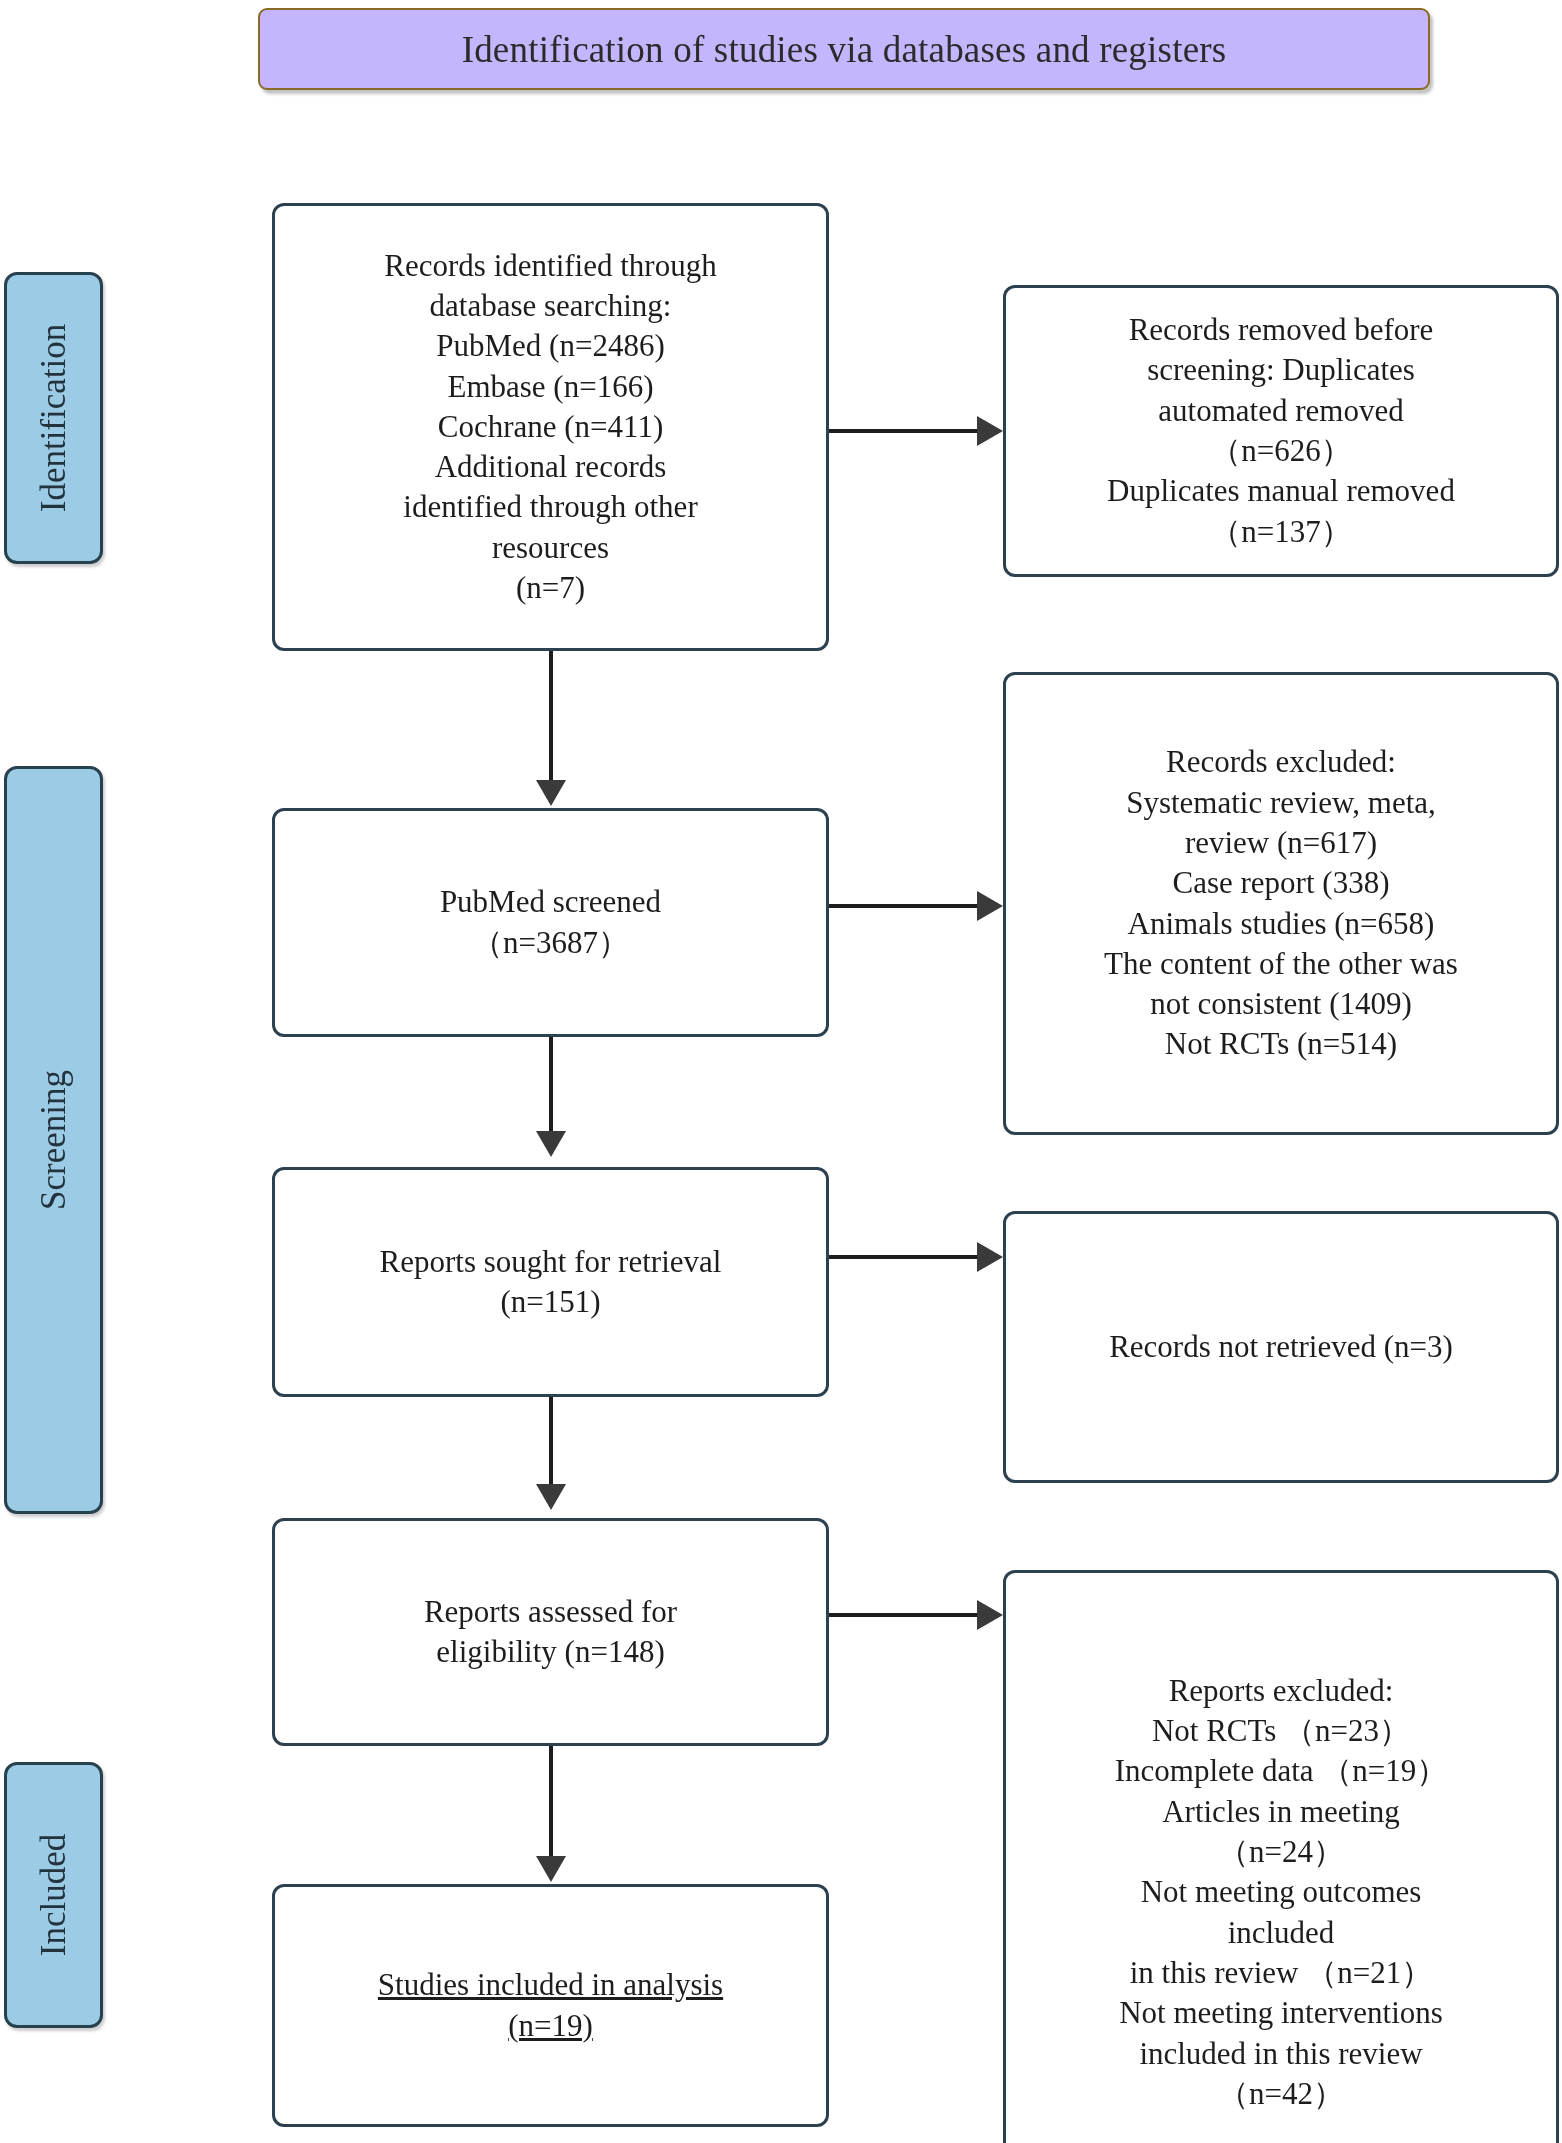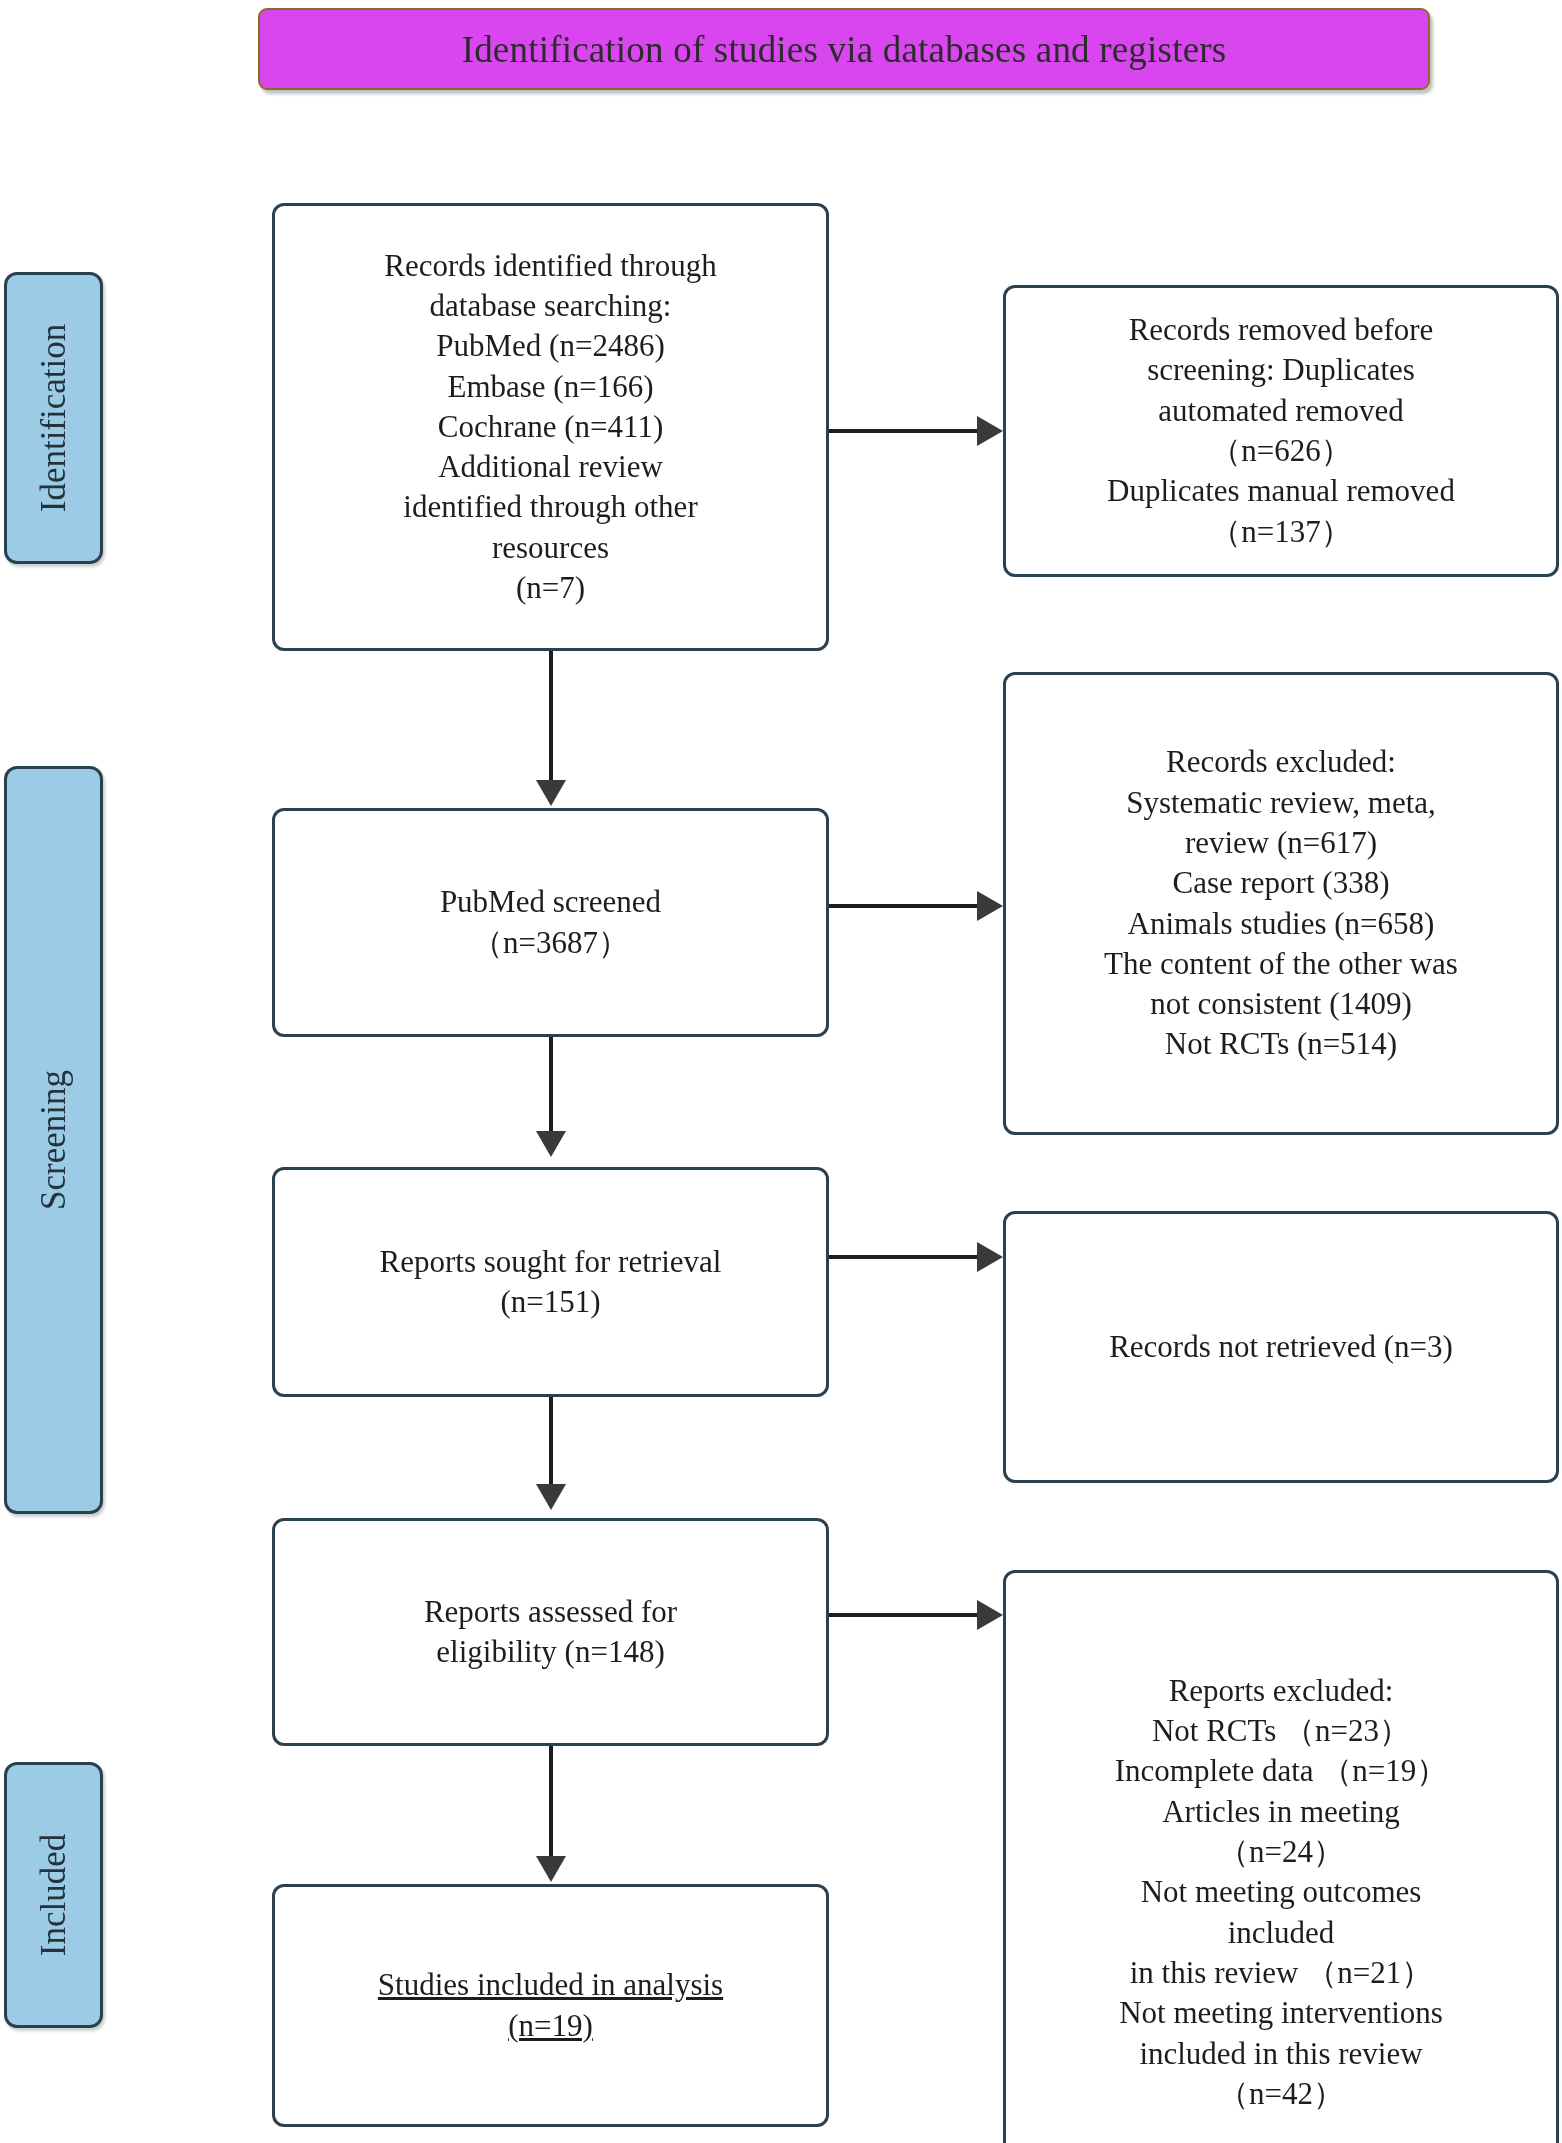--- a/index.html
+++ b/index.html
@@ -3,21 +3,21 @@
 <meta charset="utf-8">
 <style>
   html,body{margin:0;padding:0;background:#ffffff;}
   body{width:1562px;height:2143px;position:relative;overflow:hidden;
        font-family:"Liberation Serif","DejaVu Serif",serif;color:#1d1d1d;}
   .stage{position:absolute;left:0;top:0;width:1562px;height:2143px;}
 
   
   .banner{
     position:absolute;left:258px;top:8px;width:1168px;height:78px;
-    background:#d946ef;border:2px solid #8a6a28;border-radius:9px;
+    background:#c4b5fd;border:2px solid #8a6a28;border-radius:9px;
     box-shadow:3px 4px 3px rgba(120,120,120,.45);
     display:flex;align-items:center;justify-content:center;
     font-size:37px;color:#2b2b2b;letter-spacing:.2px;
   }
 
   
   .phase{
     position:absolute;left:4px;width:93px;
     background:#9ccbe6;border:3px solid #27414f;border-radius:13px;
     box-shadow:2px 3px 3px rgba(130,130,130,.4);
@@ -107,21 +107,21 @@
   <div class="ln vln" style="left:549px;top:1746px;height:112px;"></div>
   <div class="arrow-d" style="left:536px;top:1856px;"></div>
 
   <div class="box" id="b-identified">
     <span class="tx">
         <span style="display:block">Records identified through</span>
         <span style="display:block">database searching:</span>
         <span style="display:block">PubMed (n=2486)</span>
         <span style="display:block">Embase (n=166)</span>
         <span style="display:block">Cochrane (n=411)</span>
-        <span style="display:block">Additional review</span>
+        <span style="display:block">Additional records</span>
         <span style="display:block">identified through other</span>
         <span style="display:block">resources</span>
         <span style="display:block">(n=7)</span>
       </span>
   </div>
 
   <div class="box" id="b-removed">
     <span class="tx">
         <span style="display:block">Records removed before</span>
         <span style="display:block">screening: Duplicates</span>

